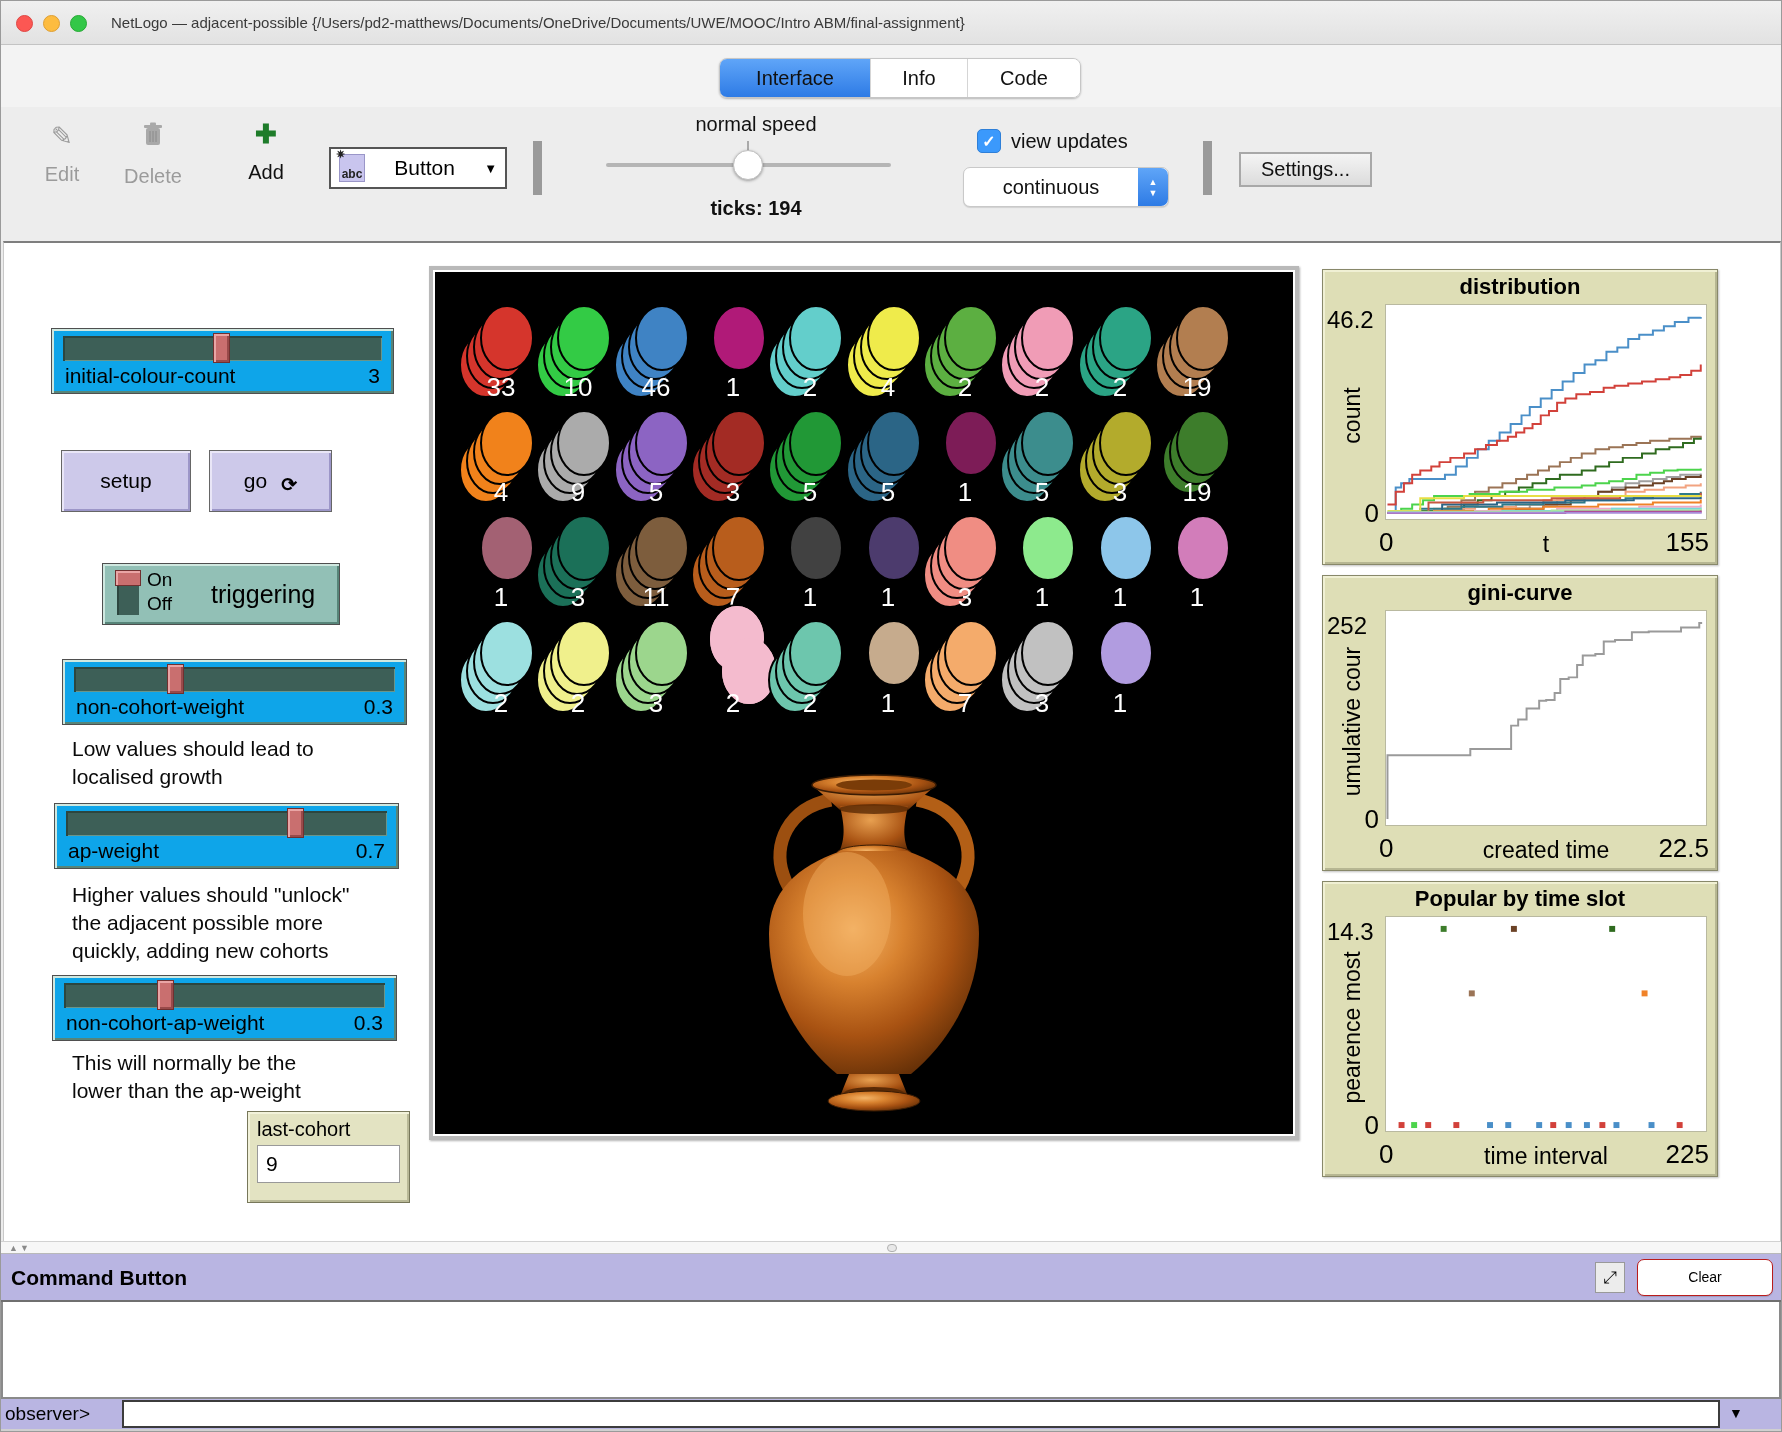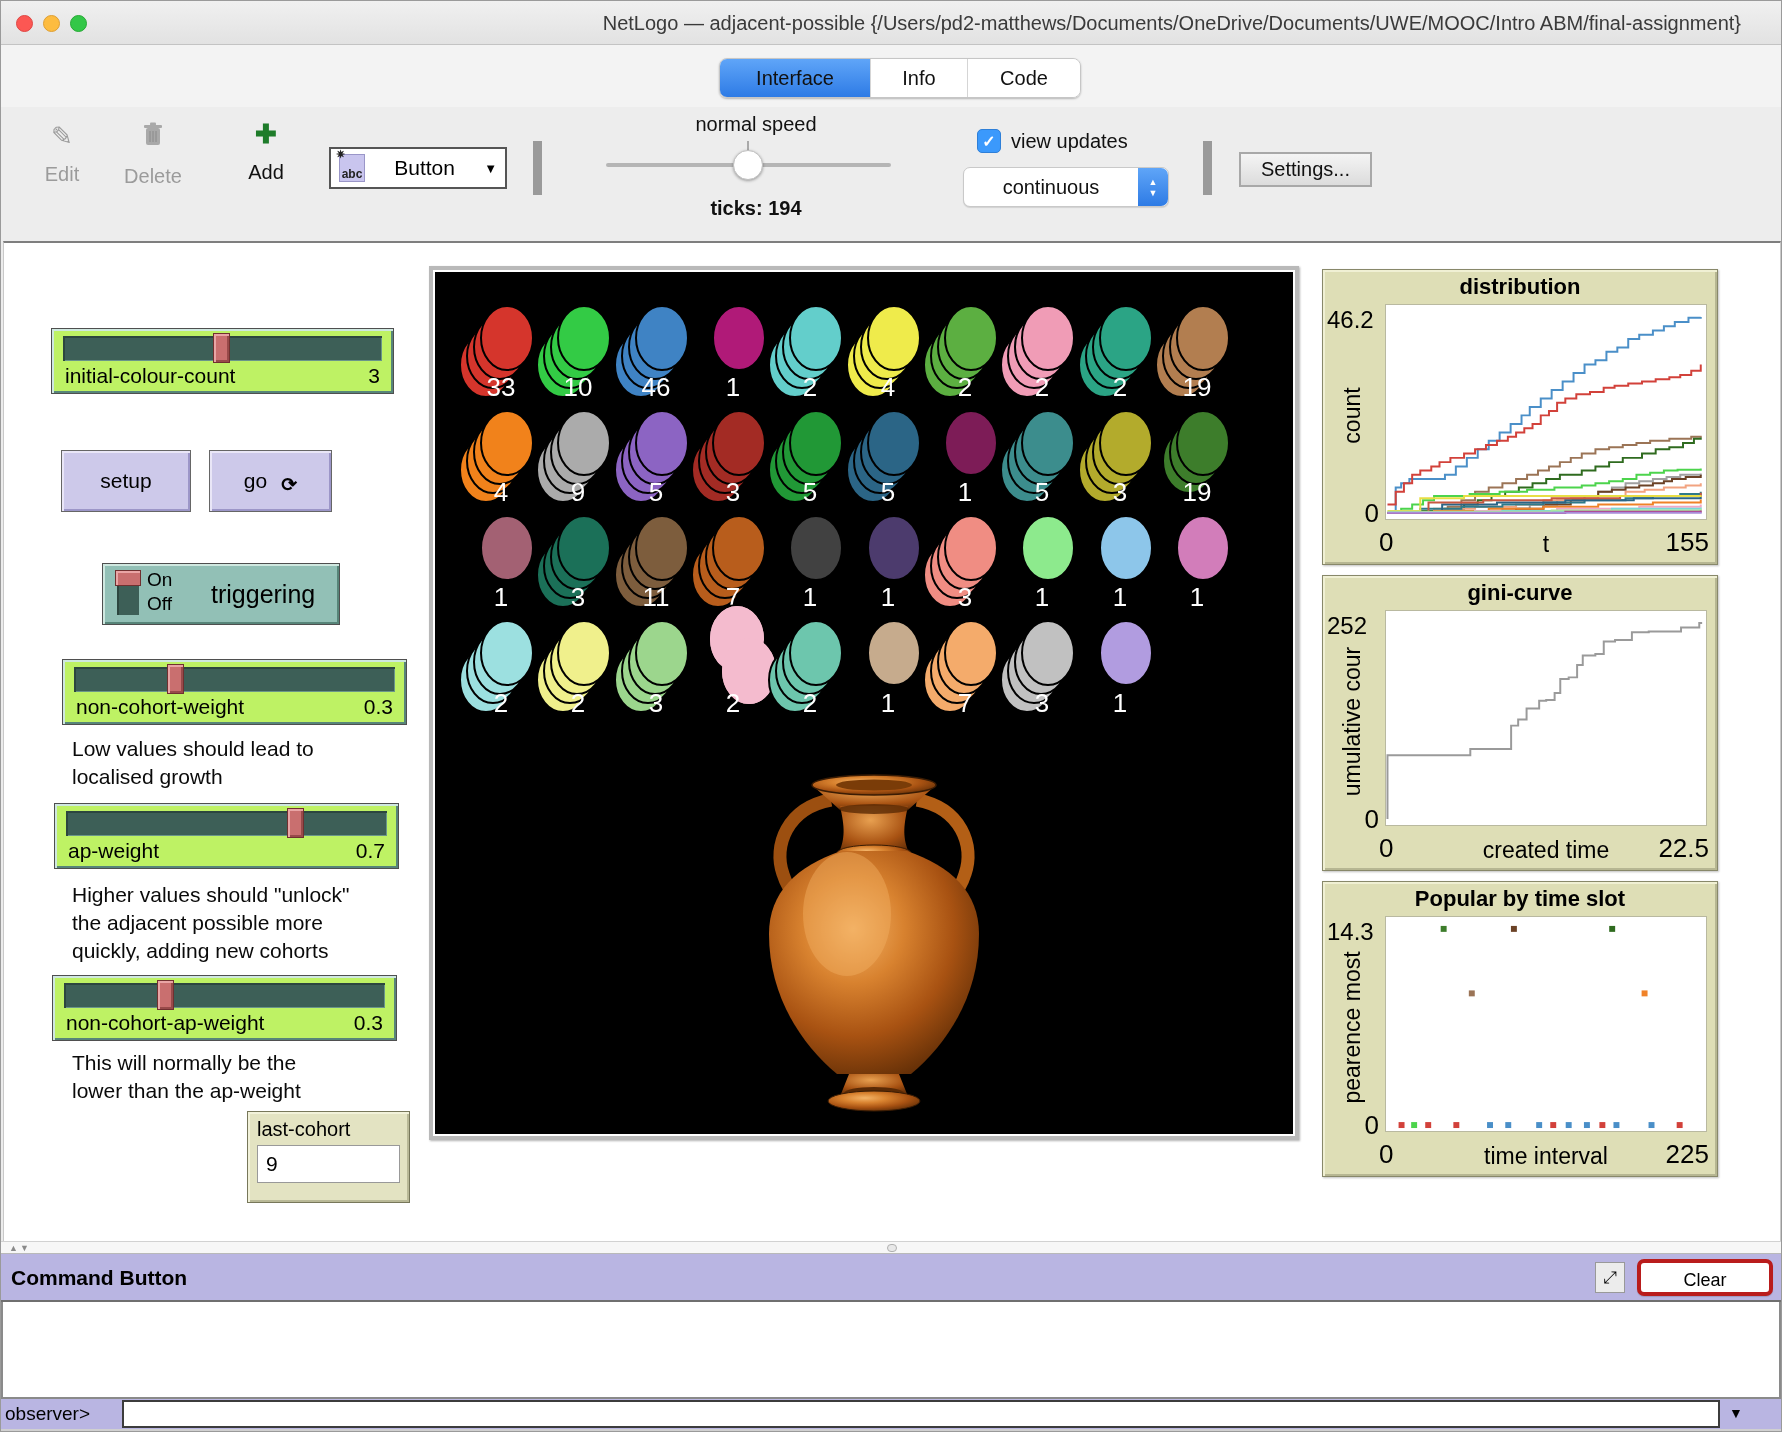--- a/index.html
+++ b/index.html
@@ -10,21 +10,21 @@
     border:1px solid #9a9a9a;
   }
   
   .titlebar { position:absolute; left:0; top:0; width:100%; height:44px;
     background:linear-gradient(#f0f0f0,#e2e2e2); border-bottom:1px solid #c3c3c3; }
   .tl { position:absolute; top:14px; width:17px; height:17px; border-radius:50%; }
   .tl.red   { left:15px; background:#fc5753; border:1px solid #df4744; }
   .tl.yellow{ left:42px; background:#fdbc40; border:1px solid #de9f34; }
   .tl.green { left:69px; background:#33c748; border:1px solid #27aa35; }
   .win-title { position:absolute; left:110px; right:40px; top:0; height:44px;
-    line-height:44px; text-align:right; font-size:20px; color:#3a3a3a;
+    line-height:44px; text-align:left; font-size:15px; color:#3a3a3a;
     white-space:nowrap; overflow:hidden; }
   
   .tabband { position:absolute; left:0; top:44px; width:100%; height:62px; background:#f3f3f3; }
   .tabgroup { position:absolute; left:718px; top:13px; height:40px; display:flex;
     border-radius:8px; box-shadow:0 1px 2px rgba(0,0,0,0.25); overflow:hidden;
     border:1px solid #c6c6c6; }
   .tab { height:100%; display:flex; align-items:center; justify-content:center;
     font-size:20px; color:#111; background:#fff; border-left:1px solid #d5d5d5; cursor:default; }
   .tab:first-child { border-left:none; }
   .tab.active { background:linear-gradient(#5fa5f8,#2e7be5); }
@@ -66,21 +66,21 @@
     border-radius:0 7px 7px 0; display:flex; flex-direction:column; align-items:center;
     justify-content:center; gap:3px; color:#fff; font-size:9px; line-height:8px; }
   .settings-btn { position:absolute; left:1238px; top:151px; width:133px; height:35px;
     background:linear-gradient(#f4f4f4,#dcdcdc); border:2px solid #a8a8a8;
     font-size:20px; color:#111; text-align:center; line-height:31px; }
   
   .main { position:absolute; left:2px; top:240px; width:1778px; height:1000px;
     background:#fff; border-top:2px solid #7e7e7e; border-left:1px solid #c9c9c9;
     border-right:1px solid #c9c9c9; }
   
-  .nl-slider { position:absolute; background:#bef264; border:1px solid #4f4f4f;
+  .nl-slider { position:absolute; background:#0ea5e9; border:1px solid #4f4f4f;
     box-shadow:inset 2px 2px 0 #cfe8e0, inset -2px -2px 0 #578579;text-align:right; }
   .nl-track { position:absolute; left:11px; right:11px; top:7px; height:25px;
     background:#3d5f57; box-shadow:inset 2px 2px 0 #2c463f, inset -1px -1px 0 #6a958a; }
   .nl-thumb { position:absolute; top:-3px; width:17px; height:30px; background:#c96f6f;
     border:1px solid #703030; box-shadow:inset 2px 2px 0 #e9a5a5, inset -2px -2px 0 #984a4a; }
   .nl-sliderrow { position:absolute; left:13px; right:13px; bottom:5px; display:flex;
     justify-content:space-between; font-size:21px; color:#000; }
   .nl-button { position:absolute; background:#cdc9ea; border:1px solid #666;
     box-shadow:inset 2px 2px 0 #e9e6f7, inset -2px -2px 0 #9c96c8;
     display:flex; align-items:center; justify-content:center; font-size:21px; color:#000; }
@@ -122,21 +122,21 @@
     border-top:1px solid #d2d2d2; border-bottom:1px solid #b9b9b9; }
   .split-tris { position:absolute; left:8px; top:1px; font-size:9px; color:#8a8a8a; letter-spacing:2px; }
   .split-grip { position:absolute; left:886px; top:2px; width:10px; height:8px; background:#e8e8e8;
     border:1px solid #b0b0b0; border-radius:5px; }
   .cc-header { position:absolute; left:0; top:1253px; width:100%; height:48px; background:#b9b5e2;
     border-bottom:2px solid #6f6f6f; }
   .cc-title { position:absolute; left:10px; top:12px; font-size:21px; font-weight:bold; color:#000; }
   .cc-export { position:absolute; left:1594px; top:8px; width:30px; height:31px; background:#ececec;
     border:1px solid #999; font-size:17px; text-align:center; line-height:29px; color:#000; }
   .cc-clear { position:absolute; right:8px; top:5px; width:136px; height:37px; background:#fff;
-    border:4px solid #b91c1c; border-radius:7px; font-size:18px; color:#000;
+    border:1px solid #b91c1c; border-radius:7px; font-size:14px; color:#000;
     text-align:center; line-height:35px; box-shadow:0 1px 1px rgba(0,0,0,0.15); }
   .cc-output { position:absolute; left:0px; top:1301px; width:100%; height:97px; background:#fff;
     border-bottom:2px solid #8a8a8a; border-left:2px solid #8a8a8a; border-right:2px solid #8a8a8a; }
   .cc-row { position:absolute; left:0; top:1398px; width:100%; height:30px; background:#b9b5e2; }
   .cc-prompt { position:absolute; left:0; top:0; width:119px; height:30px; font-size:19px;
     color:#000; padding:4px 0 0 4px; }
   .cc-input { position:absolute; left:121px; top:1px; width:1598px; height:28px; background:#fff;
     border:2px solid #3c3c3c; font-size:18px; font-family:"Liberation Sans",sans-serif; padding:0 6px; }
   .cc-caret { position:absolute; left:1728px; top:6px; font-size:14px; color:#000; }
   .bottom-strip { position:absolute; left:0; top:1428px; width:100%; height:4px; background:#d0d0d0; }

